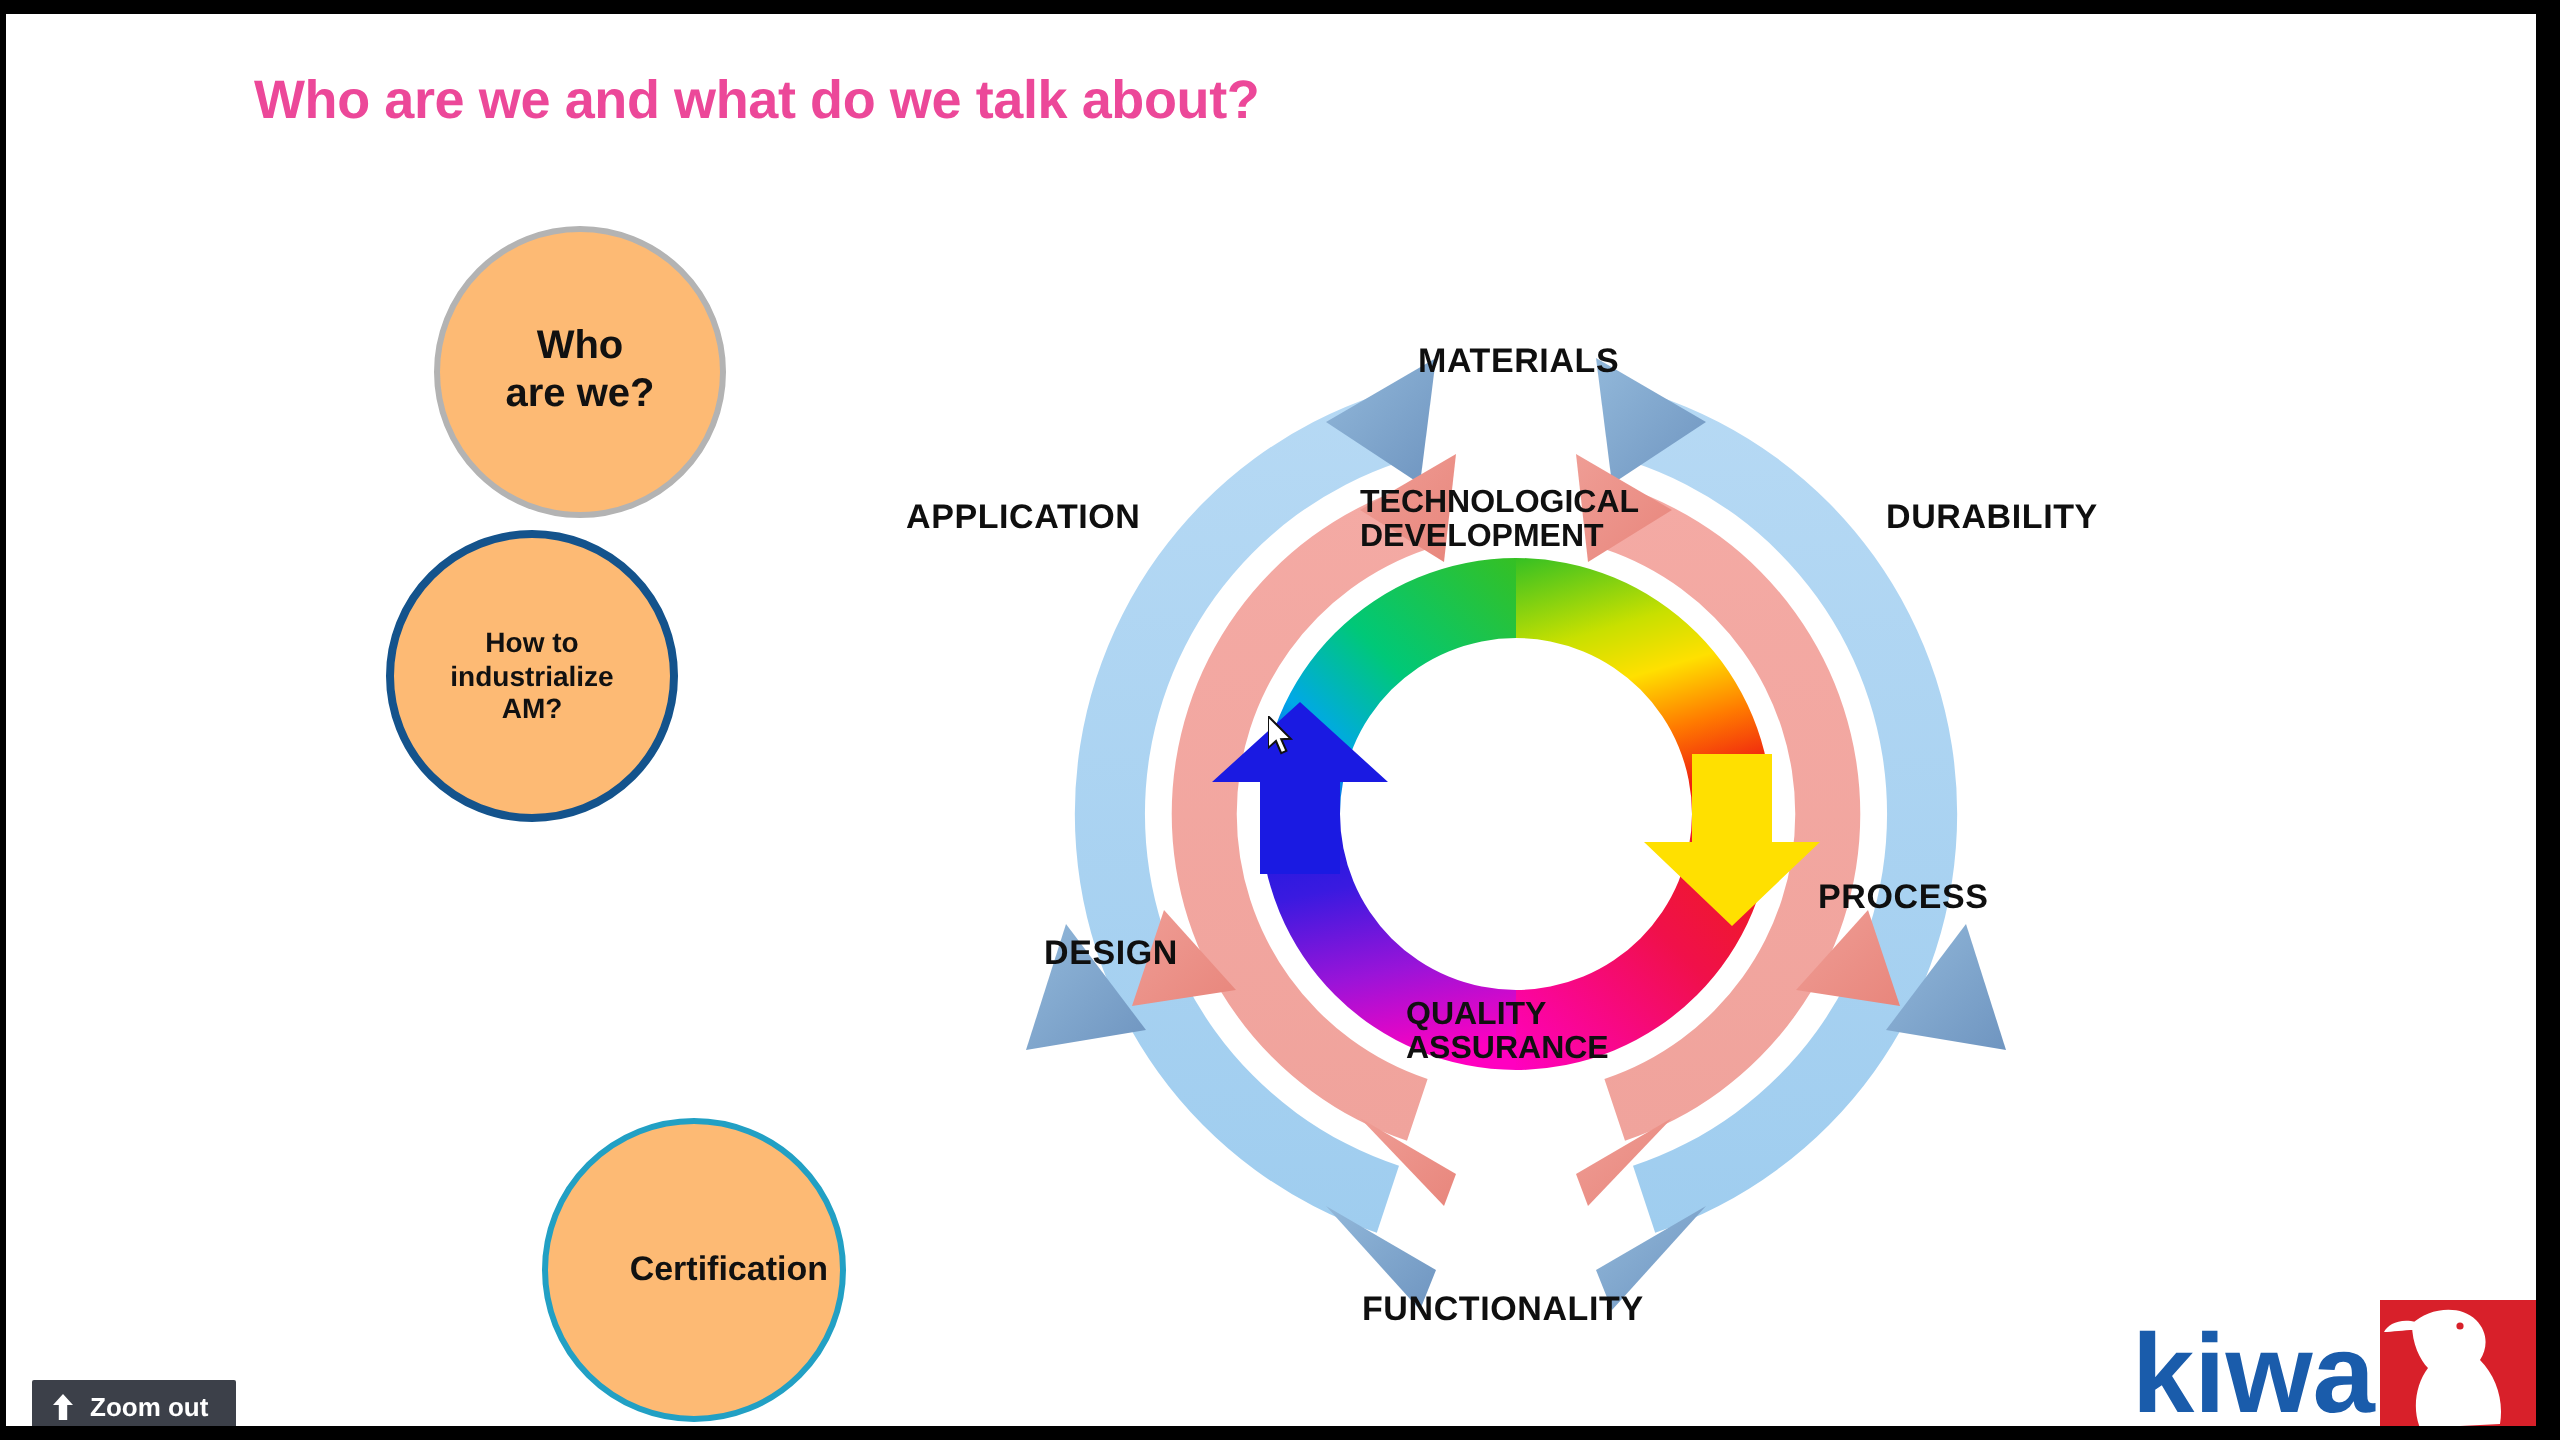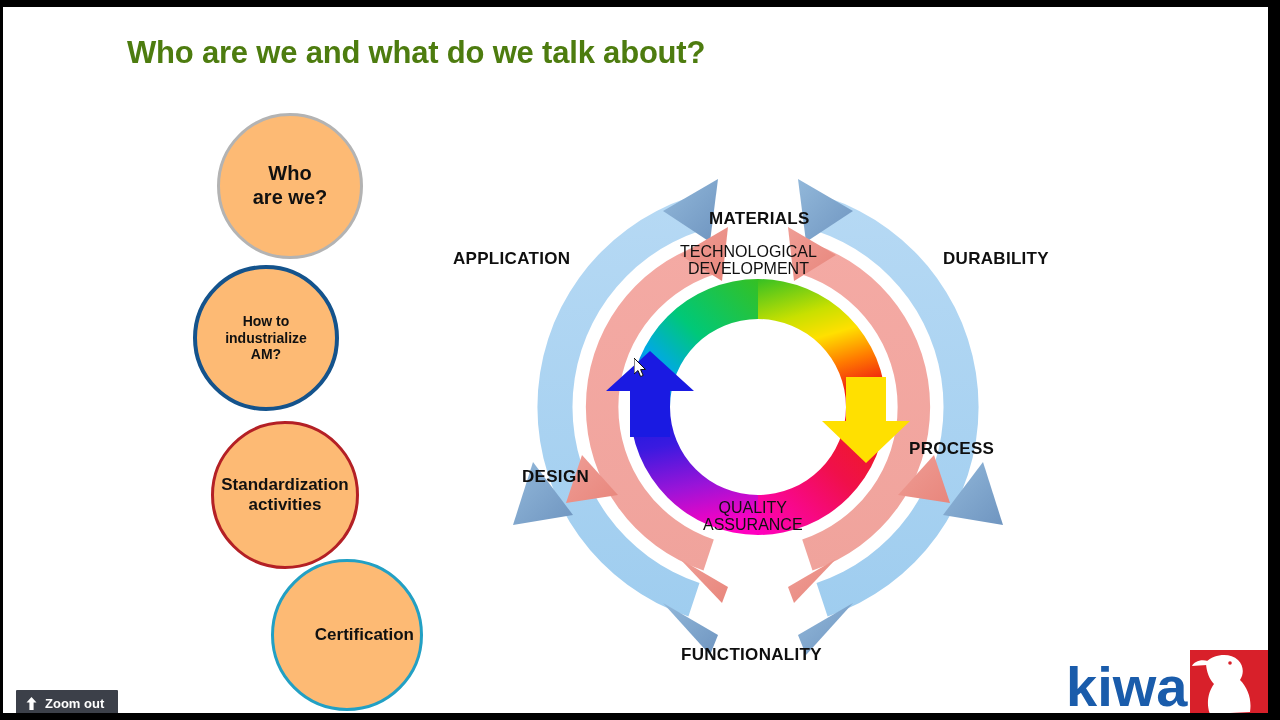--- a/index.html
+++ b/index.html
@@ -22,23 +22,23 @@
     left: 3px; top: 7px;
     width: 1265px; height: 706px;
     background: #ffffff;
     overflow: hidden;
   }
 
   
   #title {
     position: absolute;
     left: 124px; top: 28px;
-    font-size: 31px;
+    font-size: 27px;
     font-weight: 600;
-    color: #4d7c0f;
+    color: #ec4899;
     letter-spacing: -0.2px;
     white-space: nowrap;
   }
 
   
   .bubble {
     position: absolute;
     border-radius: 50%;
     background: #fdba74;
     display: flex;
@@ -89,23 +89,22 @@
   }
   #lab-application { left: 450px; top: 242px; }
   #lab-durability  { left: 940px; top: 242px; }
   #lab-design      { left: 519px; top: 460px; }
   #lab-process     { left: 906px; top: 432px; }
   #lab-functionality { left: 678px; top: 638px; }
 
   .innerlabel {
     position: absolute;
     font-size: 16px;
-    font-weight: 400;
+    font-weight: 700;
     color: #101010;
-    text-align: center;
     line-height: 1.08;
     white-space: nowrap;
   }
   #lab-techdev { left: 677px; top: 236px; }
   #lab-qa      { left: 700px; top: 492px; }
 
   #lab-center {
     position: absolute;
     left: 651px; top: 355px;
     width: 200px;
@@ -169,23 +168,20 @@
   <div id="slide">
 
     <div id="title">Who are we and what do we talk about?</div>
 
     <div class="bubble" id="bubble-0" style="border-color: rgb(179, 179, 179);">
       <span class="btxt">Who<br>are we?</span>
     </div>
     <div class="bubble" id="bubble-1" style="border-color: rgb(20, 83, 140);">
       <span class="btxt">How to<br>industrialize<br>AM?</span>
     </div>
-    <div class="bubble" id="bubble-2" style="border-color: rgb(180, 32, 37);">
-      <span class="btxt">Standardization<br>activities</span>
-    </div>
     <div class="bubble" id="bubble-3" style="border-color: rgb(34, 160, 196); justify-content: flex-end;">
       <span class="btxt">Certification</span>
     </div>
 
     <div id="diagram">
       <svg viewBox="0 0 600 600" xmlns="http://www.w3.org/2000/svg">
         <defs>
 
           <linearGradient id="gTop" x1="0" y1="1" x2="1" y2="0">
             <stop offset="0%" stop-color="#1919e0"></stop>
@@ -272,21 +268,21 @@
         </g>
       </svg>
     </div>
 
     <div class="ringlabel" id="lab-application">APPLICATION</div>
     <div class="ringlabel" id="lab-durability">DURABILITY</div>
     <div class="ringlabel" id="lab-design">DESIGN</div>
     <div class="ringlabel" id="lab-process">PROCESS</div>
     <div class="ringlabel" id="lab-functionality">FUNCTIONALITY</div>
 
-    <div class="ringlabel" id="lab-materials" style="left:706px; top:164px;margin-top:38px;">MATERIALS</div>
+    <div class="ringlabel" id="lab-materials" style="left:706px; top:164px;">MATERIALS</div>
 
     <div class="innerlabel" id="lab-techdev">TECHNOLOGICAL<br>DEVELOPMENT</div>
     <div class="innerlabel" id="lab-qa">QUALITY<br>ASSURANCE</div>
 
 
     <svg id="cursor" viewBox="0 0 14 20">
       <polygon points="0,0 0,16 4,12.5 6.6,18.6 9.2,17.4 6.6,11.6 11.4,11.4" fill="#ffffff" stroke="#111111" stroke-width="1"></polygon>
     </svg>
 
     <div id="logo">

